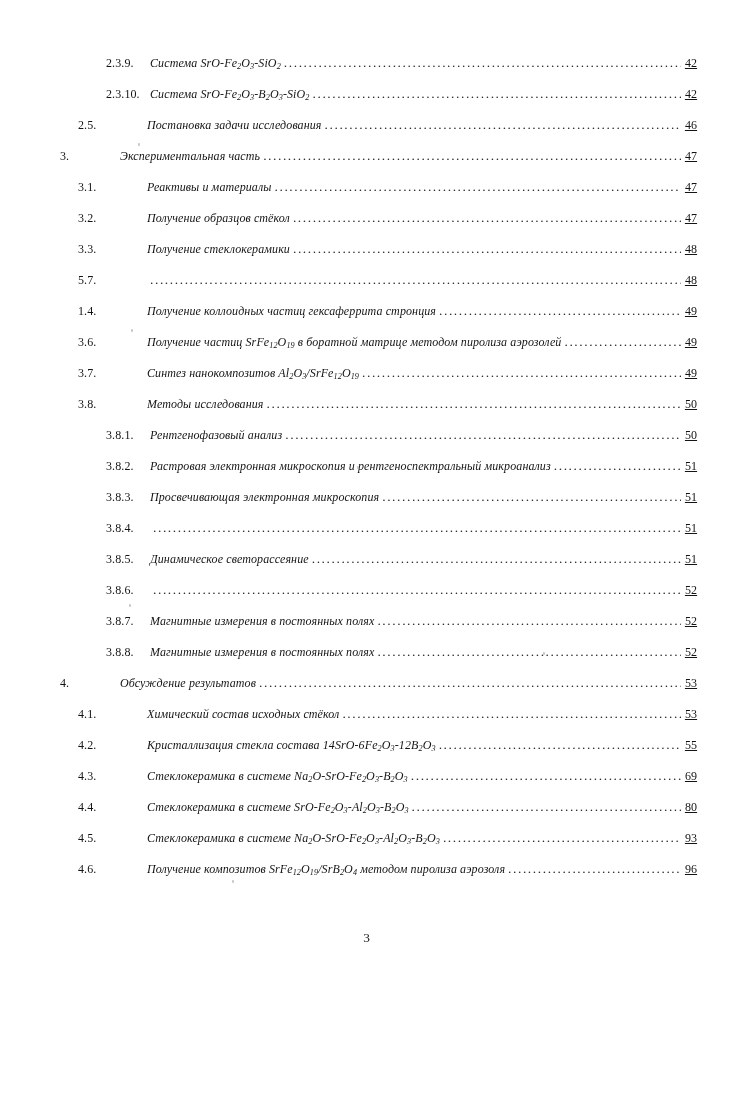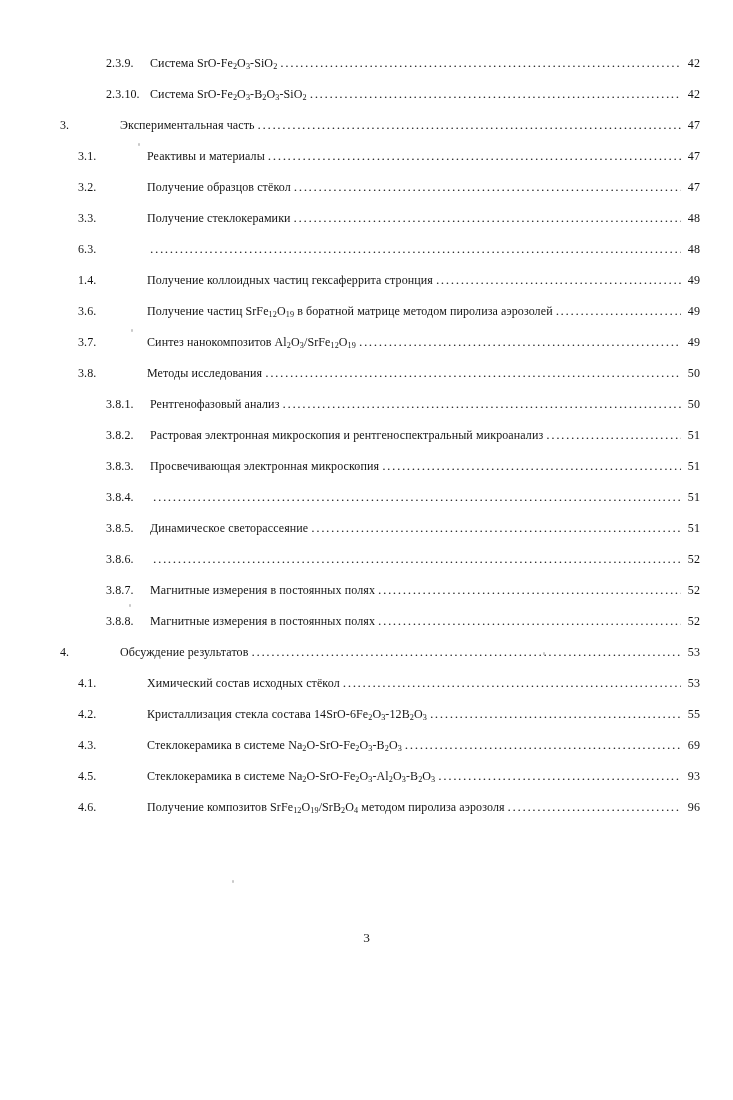--- a/index.html
+++ b/index.html
@@ -53,41 +53,43 @@
     flex: 0 0 auto;
     white-space: nowrap;
   }
   .lvl1 .entry-num { width: 60px; }
   .lvl2 .entry-num { width: 69px; }
   .lvl3 .entry-num { width: 44px; }
 
   .entry-title {
     flex: 0 0 auto;
     white-space: nowrap;
+    font-style: italic;
   }
 
   .leader {
     flex: 1 1 auto;
     overflow: hidden;
     white-space: nowrap;
     margin: 0 1px 0 3px;
     font-size: 13.4px;
     line-height: 1;
     color: #2a2a2a;
     letter-spacing: 1.6px;
   }
   .leader::before {
     content: "........................................................................................................................................................................";
   }
 
   .entry-page {
     flex: 0 0 auto;
-    text-align: right;
+    text-align: center;
     min-width: 18px;
     white-space: nowrap;
+    text-decoration: underline;
   }
 
   sub {
     font-size: 0.68em;
     vertical-align: baseline;
     position: relative;
     top: 0.28em;
   }
 
   #footer-page {
@@ -121,20 +123,26 @@
         <span class="entry-title">Система SrO-Fe<sub>2</sub>O<sub>3</sub>-SiO<sub>2</sub></span>
         <span class="leader"></span>
         <span class="entry-page">42</span>
       </div>
       <div class="toc-entry lvl3">
         <span class="entry-num">2.3.10.</span>
         <span class="entry-title">Система SrO-Fe<sub>2</sub>O<sub>3</sub>-B<sub>2</sub>O<sub>3</sub>-SiO<sub>2</sub></span>
         <span class="leader"></span>
         <span class="entry-page">42</span>
       </div>
+      <div class="toc-entry lvl2">
+        <span class="entry-num">2.5.</span>
+        <span class="entry-title">Постановка задачи исследования</span>
+        <span class="leader"></span>
+        <span class="entry-page">46</span>
+      </div>
       <div class="toc-entry lvl1">
         <span class="entry-num">3.</span>
         <span class="entry-title">Экспериментальная часть</span>
         <span class="leader"></span>
         <span class="entry-page">47</span>
       </div>
       <div class="toc-entry lvl2">
         <span class="entry-num">3.1.</span>
         <span class="entry-title">Реактивы и материалы</span>
         <span class="leader"></span>
@@ -146,21 +154,21 @@
         <span class="leader"></span>
         <span class="entry-page">47</span>
       </div>
       <div class="toc-entry lvl2">
         <span class="entry-num">3.3.</span>
         <span class="entry-title">Получение стеклокерамики</span>
         <span class="leader"></span>
         <span class="entry-page">48</span>
       </div>
       <div class="toc-entry lvl2">
-        <span class="entry-num">6.3.</span>
+        <span class="entry-num">5.7.</span>
         <span class="leader"></span>
         <span class="entry-page">48</span>
       </div>
       <div class="toc-entry lvl2">
         <span class="entry-num">1.4.</span>
         <span class="entry-title">Получение коллоидных частиц гексаферрита стронция</span>
         <span class="leader"></span>
         <span class="entry-page">49</span>
       </div>
       <div class="toc-entry lvl2">
@@ -243,20 +251,26 @@
         <span class="entry-num">4.2.</span>
         <span class="entry-title">Кристаллизация стекла состава 14SrO-6Fe<sub>2</sub>O<sub>3</sub>-12B<sub>2</sub>O<sub>3</sub></span>
         <span class="leader"></span>
         <span class="entry-page">55</span>
       </div>
       <div class="toc-entry lvl2">
         <span class="entry-num">4.3.</span>
         <span class="entry-title">Стеклокерамика в системе Na<sub>2</sub>O-SrO-Fe<sub>2</sub>O<sub>3</sub>-B<sub>2</sub>O<sub>3</sub></span>
         <span class="leader"></span>
         <span class="entry-page">69</span>
+      </div>
+      <div class="toc-entry lvl2">
+        <span class="entry-num">4.4.</span>
+        <span class="entry-title">Стеклокерамика в системе SrO-Fe<sub>2</sub>O<sub>3</sub>-Al<sub>2</sub>O<sub>3</sub>-B<sub>2</sub>O<sub>3</sub></span>
+        <span class="leader"></span>
+        <span class="entry-page">80</span>
       </div>
       <div class="toc-entry lvl2">
         <span class="entry-num">4.5.</span>
         <span class="entry-title">Стеклокерамика в системе Na<sub>2</sub>O-SrO-Fe<sub>2</sub>O<sub>3</sub>-Al<sub>2</sub>O<sub>3</sub>-B<sub>2</sub>O<sub>3</sub></span>
         <span class="leader"></span>
         <span class="entry-page">93</span>
       </div>
       <div class="toc-entry lvl2">
         <span class="entry-num">4.6.</span>
         <span class="entry-title">Получение композитов SrFe<sub>12</sub>O<sub>19</sub>/SrB<sub>2</sub>O<sub>4</sub> методом пиролиза аэрозоля</span>

